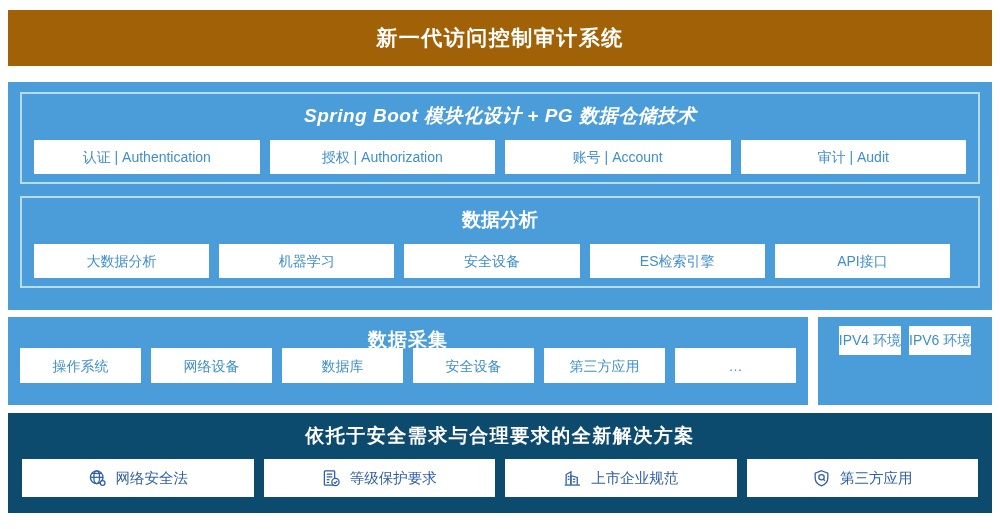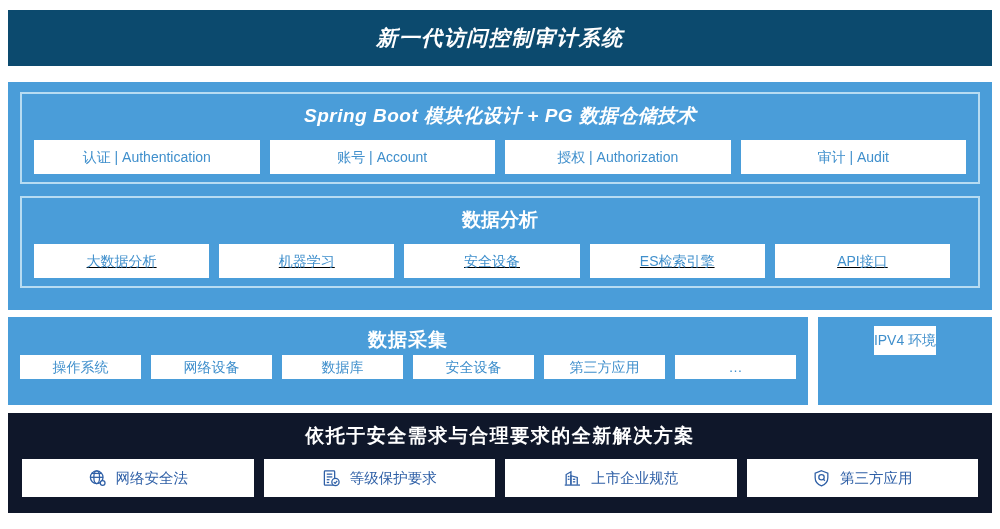--- a/index.html
+++ b/index.html
@@ -22,44 +22,43 @@
     padding: 0;
   }
 
   
   .header {
     position: absolute;
     left: 8px;
     top: 10px;
     width: 984px;
     height: 56px;
-    background: #0c4a6e;
+    background: #a16207;
     display: flex;
     align-items: center;
     justify-content: center;
-    font-style: italic;
   }
   .header-title {
     color: #ffffff;
     font-size: 21px;
     font-weight: bold;
     letter-spacing: 1.5px;
   }
 
   
   .panel {
     position: absolute;
     box-sizing: border-box;
     background: #4A9DD9;
   }
   .panel.light {
     background: #4A9DD9;
   }
   .panel.dark {
-    background: #0f172a;
+    background: #0c4a6e;
   }
 
   
   .group {
     position: absolute;
     box-sizing: border-box;
     border: 2px solid #B7DCF2;
     padding: 0;
   }
 
@@ -163,34 +162,34 @@
 
   <div class="panel light" style="left:8px; top:82px; width:984px; height:228px;">
 
     <div class="group" style="left:12px; top:10px; width:960px; height:92px;">
       <div class="group-title italic">Spring Boot 模块化设计 + PG 数据仓储技术</div>
       <div class="items" style="left:12px; right:12px; top:46px; height:34px;">
         <div class="chip">
           <span class="chip-label">认证 | Authentication</span>
         </div>
         <div class="chip">
+          <span class="chip-label">授权 | Authorization</span>
+        </div>
+        <div class="chip">
           <span class="chip-label">账号 | Account</span>
-        </div>
-        <div class="chip">
-          <span class="chip-label">授权 | Authorization</span>
         </div>
         <div class="chip">
           <span class="chip-label">审计 | Audit</span>
         </div>
       </div>
     </div>
 
     <div class="group" style="left:12px; top:114px; width:960px; height:92px;">
       <div class="group-title">数据分析</div>
-      <div class="items" style="left:12px; right:28px; top:46px; height:34px;text-decoration:underline;">
+      <div class="items" style="left:12px; right:28px; top:46px; height:34px;">
         <div class="chip">
           <span class="chip-label">大数据分析</span>
         </div>
         <div class="chip">
           <span class="chip-label">机器学习</span>
         </div>
         <div class="chip">
           <span class="chip-label">安全设备</span>
         </div>
         <div class="chip">
@@ -198,21 +197,21 @@
         </div>
         <div class="chip">
           <span class="chip-label">API接口</span>
         </div>
       </div>
     </div>
   </div>
 
   <div class="panel light" style="left:8px; top:317px; width:800px; height:88px;">
     <div class="panel-title">数据采集</div>
-    <div class="items" style="left:12px; right:12px; top:38px; height:24px;">
+    <div class="items" style="left:12px; right:12px; top:31px; height:35px;">
       <div class="chip">
         <span class="chip-label">操作系统</span>
       </div>
       <div class="chip">
         <span class="chip-label">网络设备</span>
       </div>
       <div class="chip">
         <span class="chip-label">数据库</span>
       </div>
       <div class="chip">
@@ -223,20 +222,23 @@
       </div>
       <div class="chip">
         <span class="chip-label">…</span>
       </div>
     </div>
   </div>
 
   <div class="side-panel" style="left:818px; top:317px; width:174px; height:88px;">
     <div class="side-chip">
       <span class="chip-label">IPV4 环境</span>
+    </div>
+    <div class="side-chip">
+      <span class="chip-label">IPV6 环境</span>
     </div>
   </div>
 
   <div class="panel dark" style="left:8px; top:413px; width:984px; height:100px;">
     <div class="panel-title dark-title">依托于安全需求与合理要求的全新解决方案</div>
     <div class="items" style="left:14px; right:14px; top:46px; height:38px;">
 
       <div class="chip dark-chip">
         <span class="chip-icon">
           <svg viewBox="0 0 24 24" width="19" height="19" fill="none" stroke="#2E5FA6" stroke-width="1.6">

